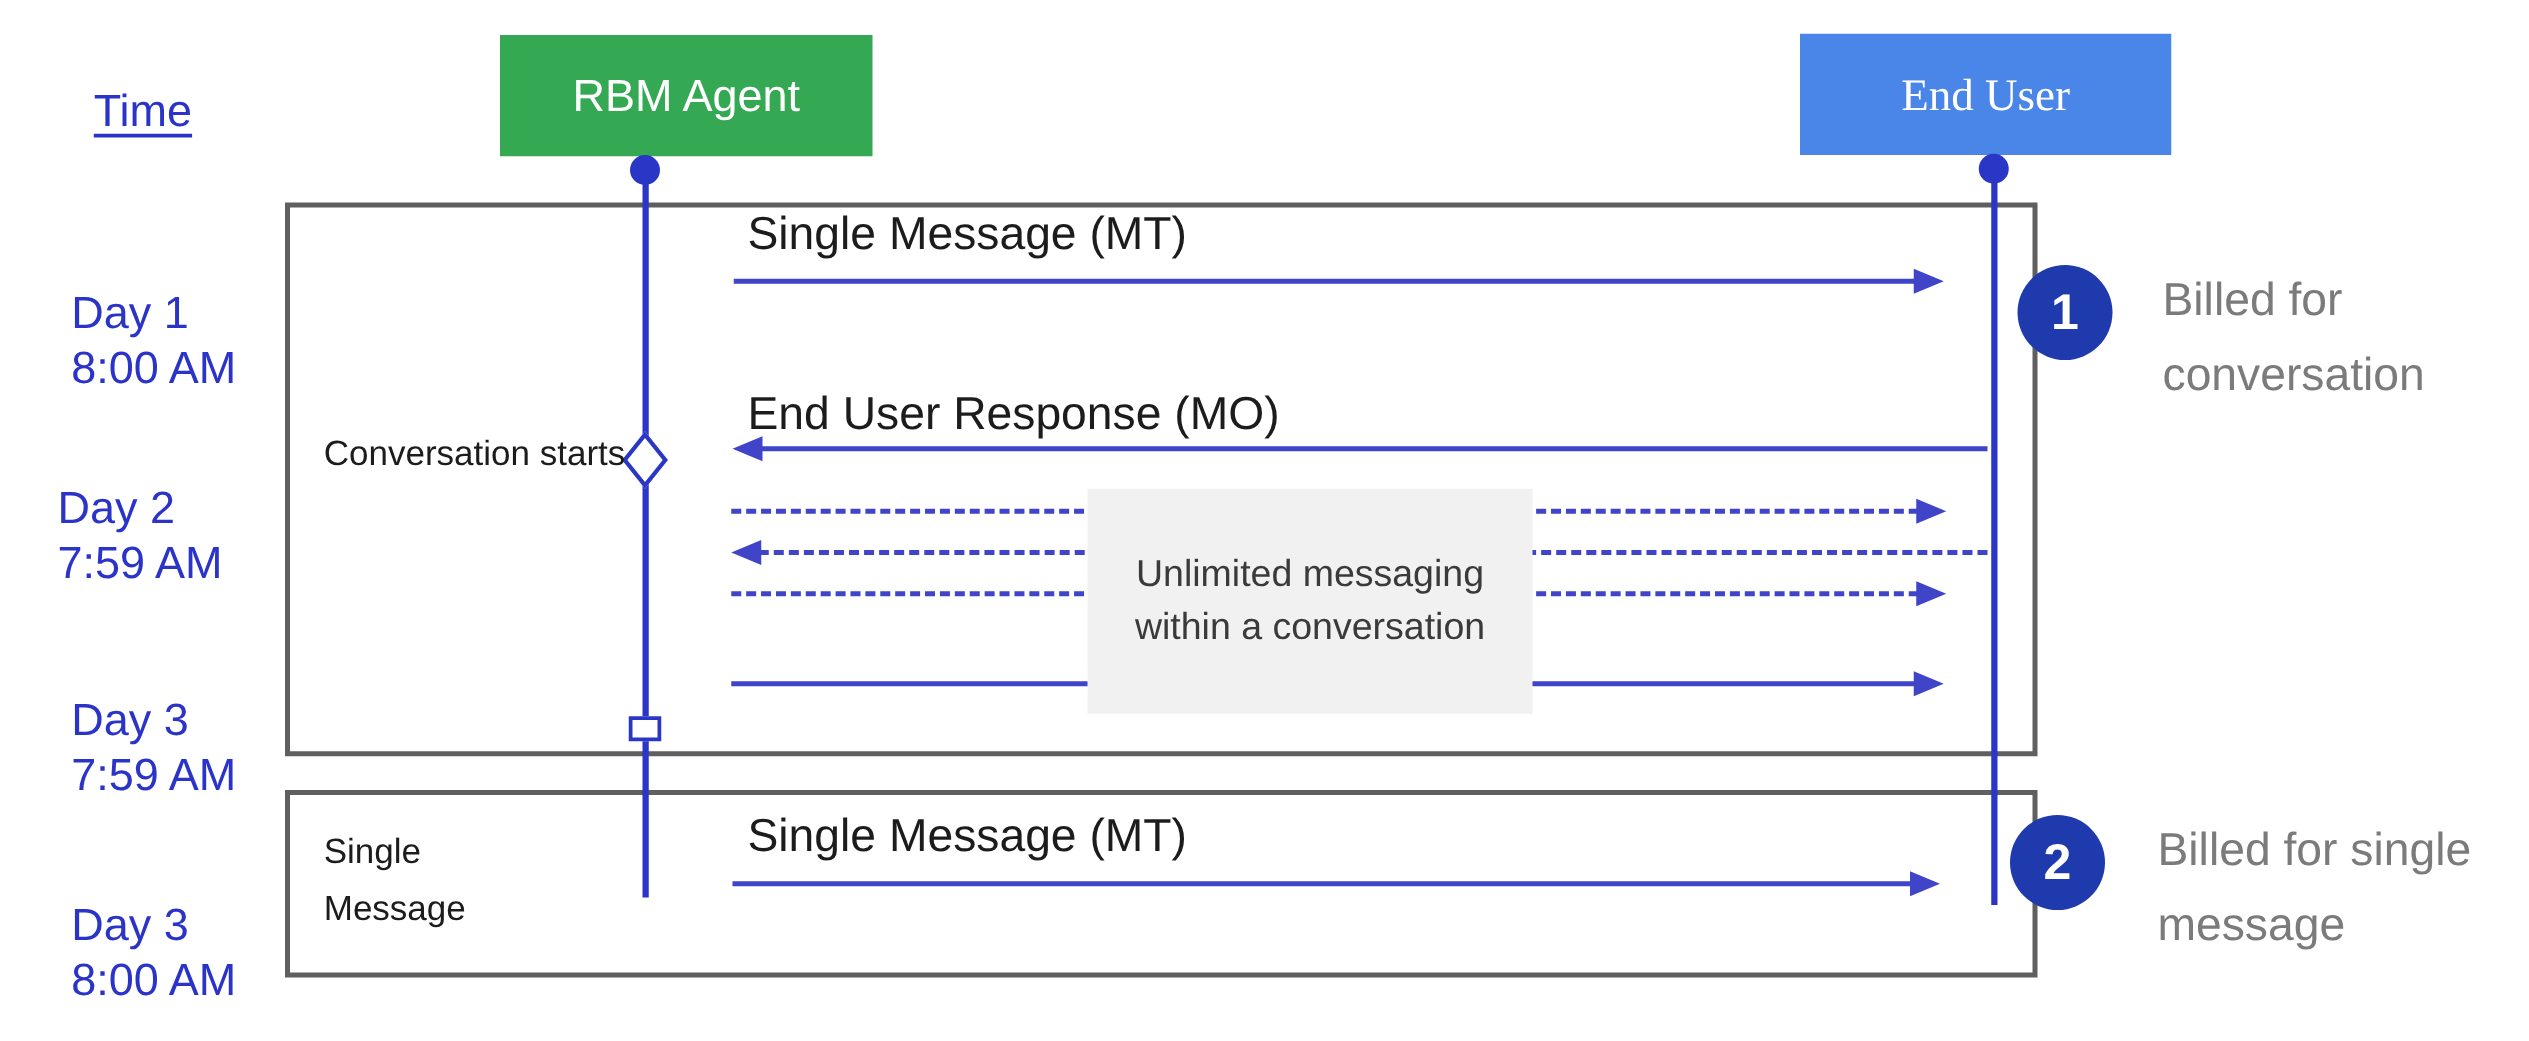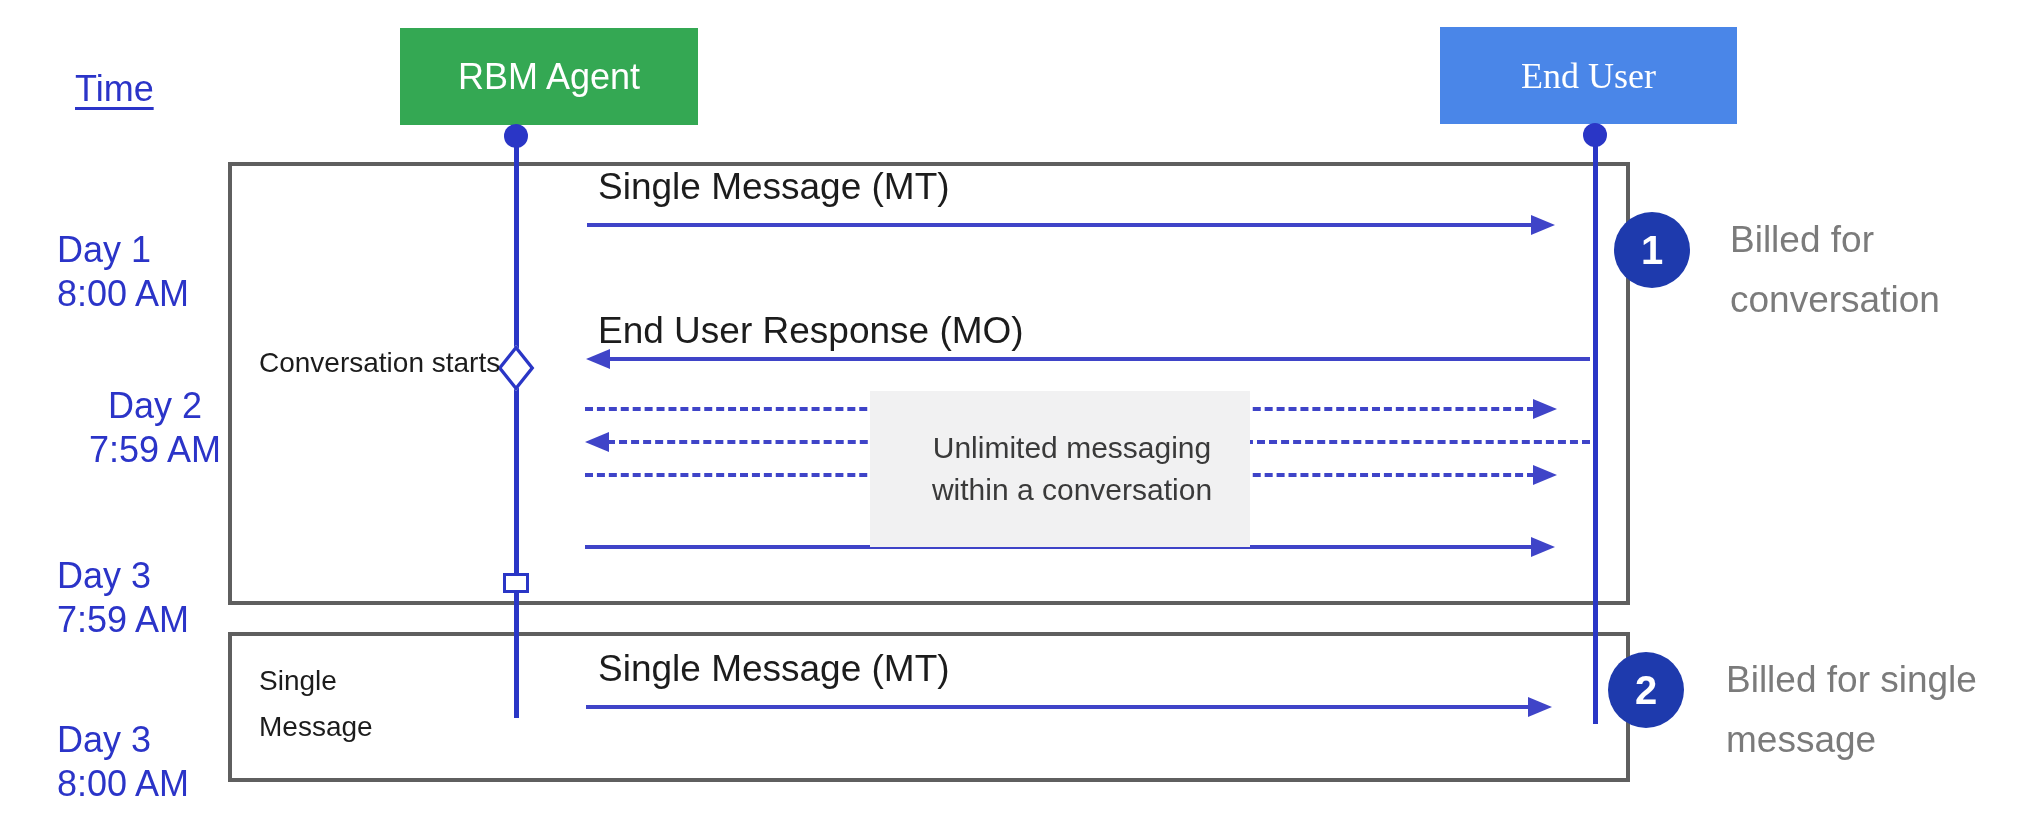--- a/index.html
+++ b/index.html
@@ -88,21 +88,21 @@
   <div class="abs lifedot" style="left:1583px;top:123px;"></div>
   <div class="abs lifeline" style="left:1593px;top:129px;height:595px;"></div>
 
   <div class="abs framebox" style="left:228px;top:162px;width:1394px;height:435px;"></div>
   <div class="abs framebox" style="left:228px;top:632px;width:1394px;height:142px;"></div>
 
   <div class="abs daylabel" style="left:57px;top:188px;">
     <div>Day 1</div>
     <div>8:00 AM</div>
   </div>
-  <div class="abs daylabel" style="left:60px;top:344px;text-align:center;">
+  <div class="abs daylabel" style="left:46px;top:344px;">
     <div>Day 2</div>
     <div>7:59 AM</div>
   </div>
   <div class="abs daylabel" style="left:57px;top:514px;">
     <div>Day 3</div>
     <div>7:59 AM</div>
   </div>
   <div class="abs daylabel" style="left:57px;top:678px;">
     <div>Day 3</div>
     <div>8:00 AM</div>
@@ -126,21 +126,21 @@
 
   <div class="abs ah-l" style="left:585px;top:432px;"></div>
   <div class="abs shaft-dash" style="left:607px;top:440px;width:983px;"></div>
 
   <div class="abs shaft-dash" style="left:585px;top:473px;width:950px;"></div>
   <div class="abs ah-r" style="left:1533px;top:465px;"></div>
 
   <div class="abs shaft" style="left:585px;top:545px;width:948px;"></div>
   <div class="abs ah-r" style="left:1531px;top:537px;"></div>
 
-  <div class="abs notebox" style="left:870px;top:391px;width:356px;height:156px;padding-left:24px;">
+  <div class="abs notebox" style="left:870px;top:391px;width:356px;height:180px;">
     <div class="txt">Unlimited messaging within a conversation</div>
   </div>
 
   <div class="abs inlabel" style="left:259px;top:658px;width:185px;">Single Message</div>
   <div class="abs msglabel" style="left:598px;top:648px;">Single Message (MT)</div>
   <div class="abs shaft" style="left:586px;top:705px;width:944px;"></div>
   <div class="abs ah-r" style="left:1528px;top:697px;"></div>
 
   <div class="abs badge" style="left:1614px;top:212px;">
     <span>1</span>

